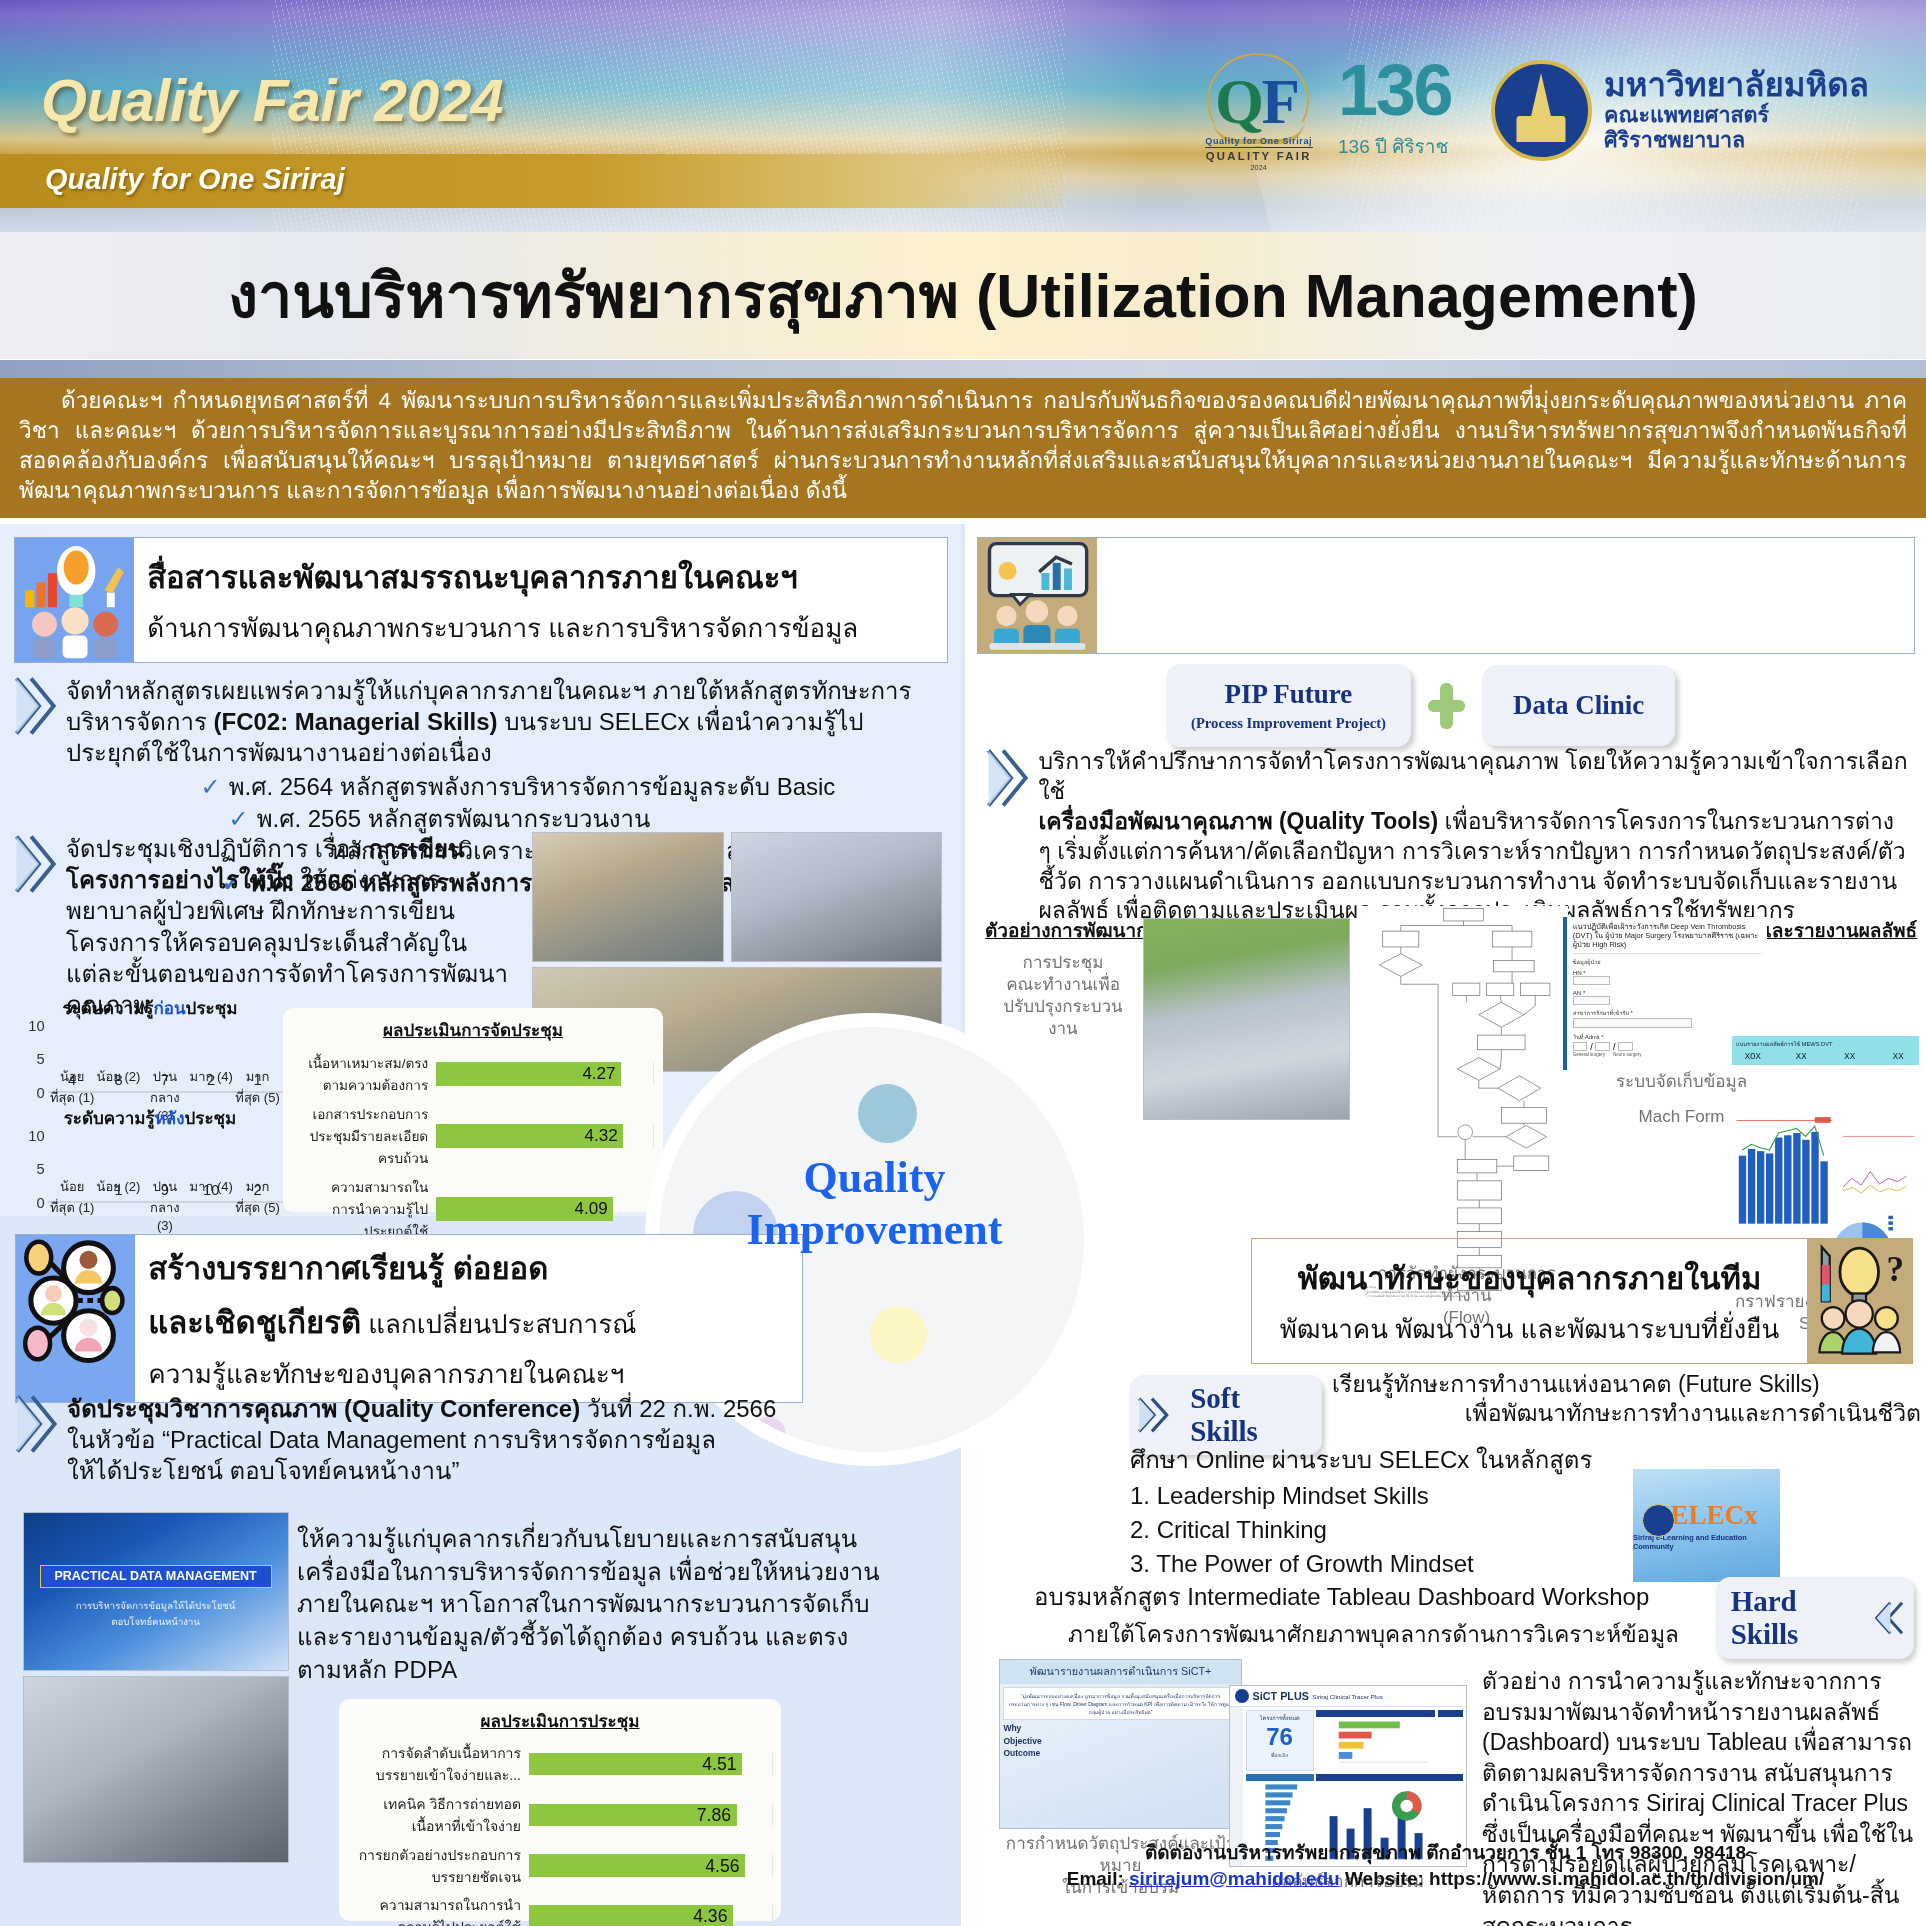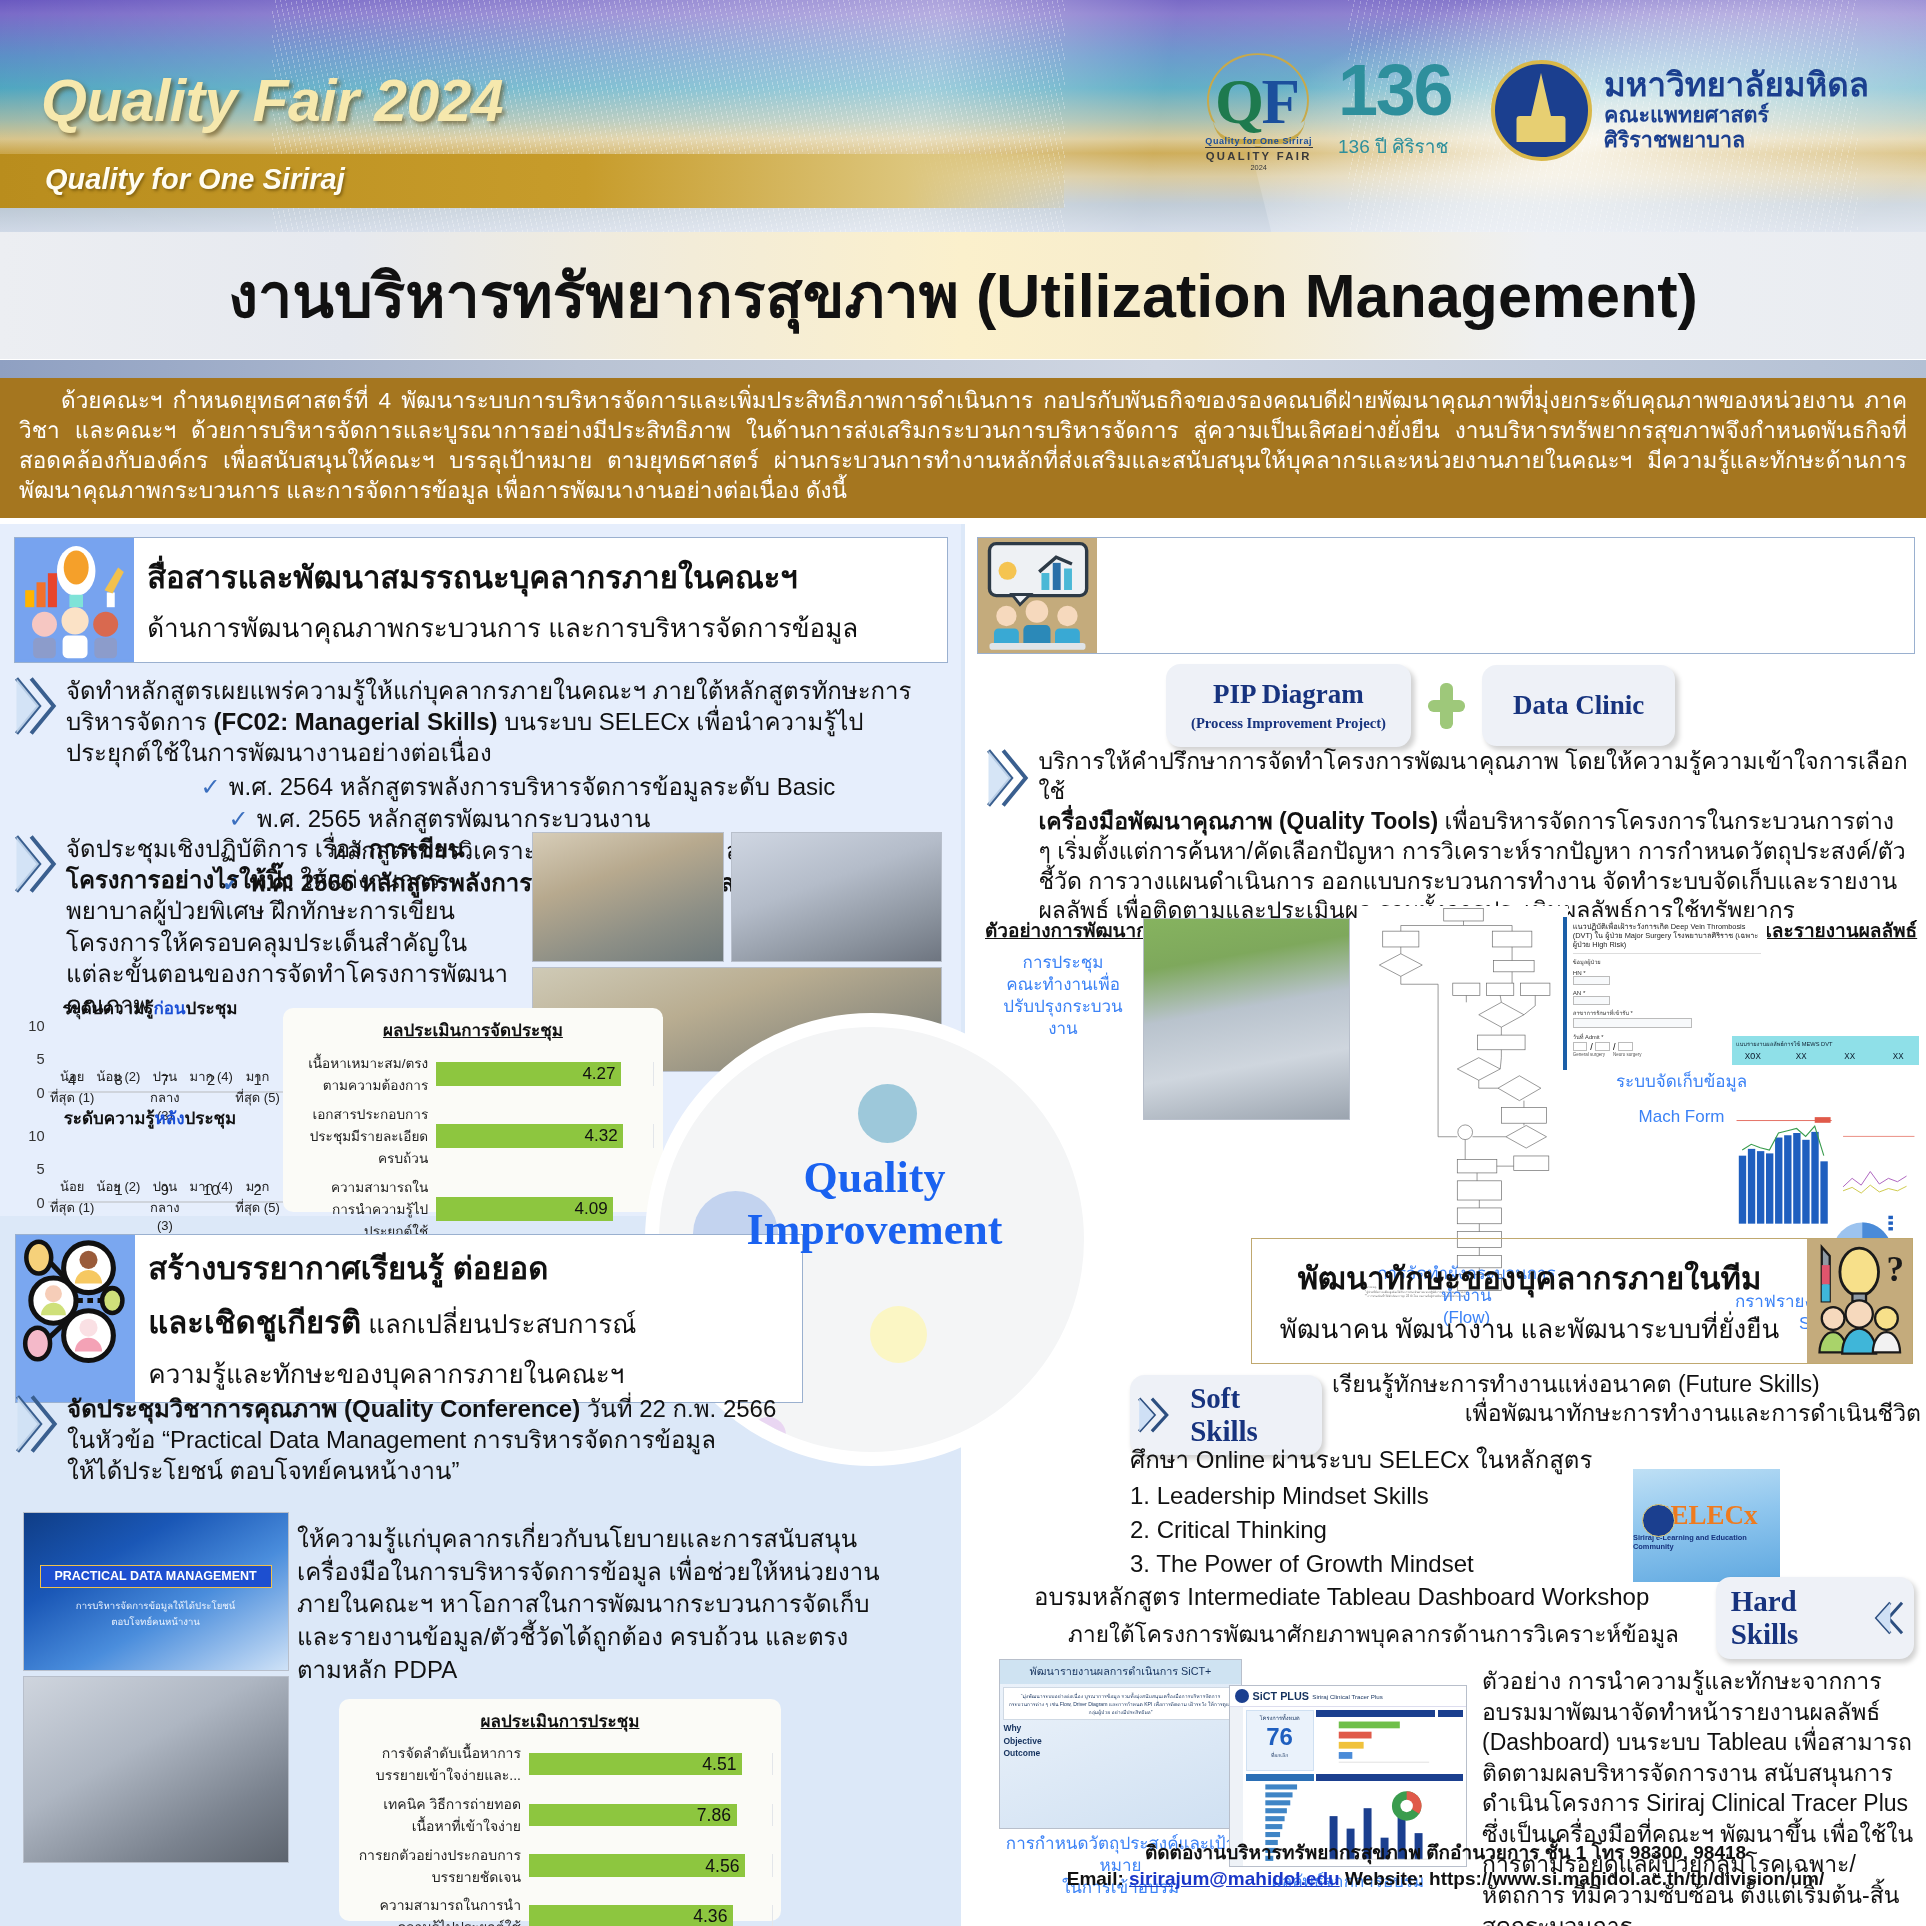--- a/index.html
+++ b/index.html
@@ -232,21 +232,21 @@
   .qi-text div { font-size:44px; font-weight:bold; color:#1a62f0; font-family:"Liberation Serif", serif; line-height:1.18; }
 
   
   .pill {
     background:#eef1f7; border-radius:14.7px; box-shadow:2.8px 3.4px 5.1px rgba(0,0,0,.18);
     display:flex; align-items:center; gap:5.7px; padding:6.8px 14.7px 6.8px 5.7px;
   }
   .pill .lbl { font-size:29px; font-weight:bold; color:#17337e; font-family:"Liberation Serif", serif; }
 
   
-  .cap-c { font-size:17px; color:#3b82f6; text-align:center; line-height:1.3; }
+  .cap-c { font-size:17px; color:#737373; text-align:center; line-height:1.3; }
   .cap-u { font-size:19px; font-weight:bold; color:#111; text-decoration:underline; }
 
   
   .footer {
     position:absolute; left:965px; top:1840px; width:961px; text-align:center;
     font-size:19px; font-weight:bold; color:#111; line-height:1.35;
   }
   .footer a { color:#1a36c8; }
 
   
@@ -580,21 +580,21 @@
             <rect x="136" y="160" width="44" height="36" rx="8" fill="#39a9d4"></rect>
           <rect x="20" y="186" width="170" height="12" rx="5" fill="#dfe4e8"></rect>
         </g>
       </svg>
     </div>
   </div>
 </div>
 
 <div class="clinic-row" style="left:1166px; top:664px;">
   <div class="clinic">
-    <div class="c1">PIP Diagram</div>
+    <div class="c1">PIP Future</div>
     <div class="c2">(Process Improvement Project)</div>
   </div>
   <div class="plus"></div>
   <div class="clinic" style="padding:25px 31px;">
     <div class="c1">Data Clinic</div>
   </div>
 </div>
 
 <div style="position:absolute; left:986px; top:747px; width:923px;">
   <div class="bullet">

